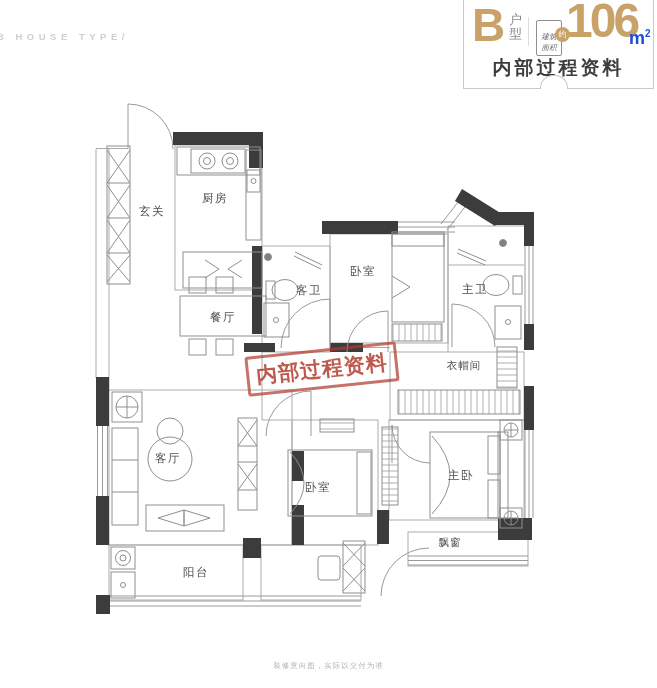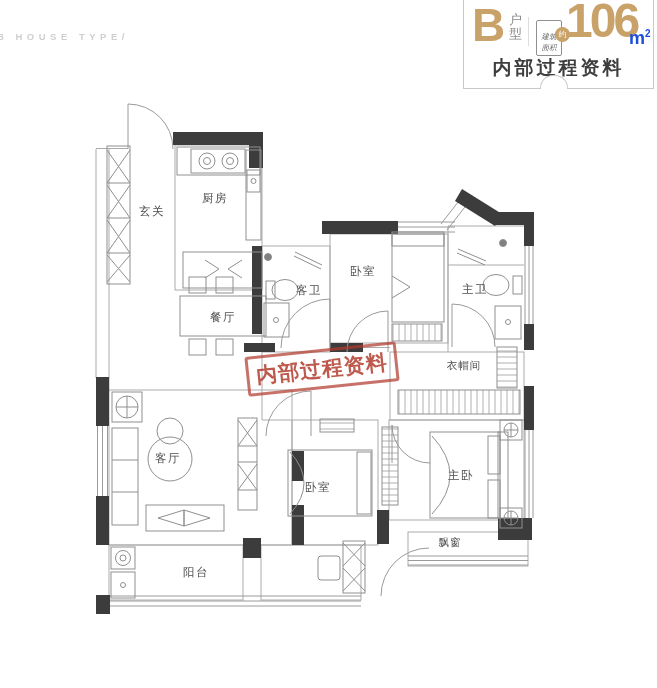--- a/index.html
+++ b/index.html
@@ -267,14 +267,15 @@
       <text class="rlabel" x="168" y="462">客厅</text>
       <text class="rlabel" x="318" y="491">卧室</text>
       <text class="rlabel" x="461" y="479">主卧</text>
       <text class="rlabel small" x="450" y="546">飘窗</text>
       <text class="rlabel" x="196" y="576">阳台</text>
     </g>
   </svg>
 
   <div class="stamp">内部过程资料</div>
 
+  <div class="cap2">装修意向图，实际以交付为准</div>
 
 </div>
 
 </body></html>

